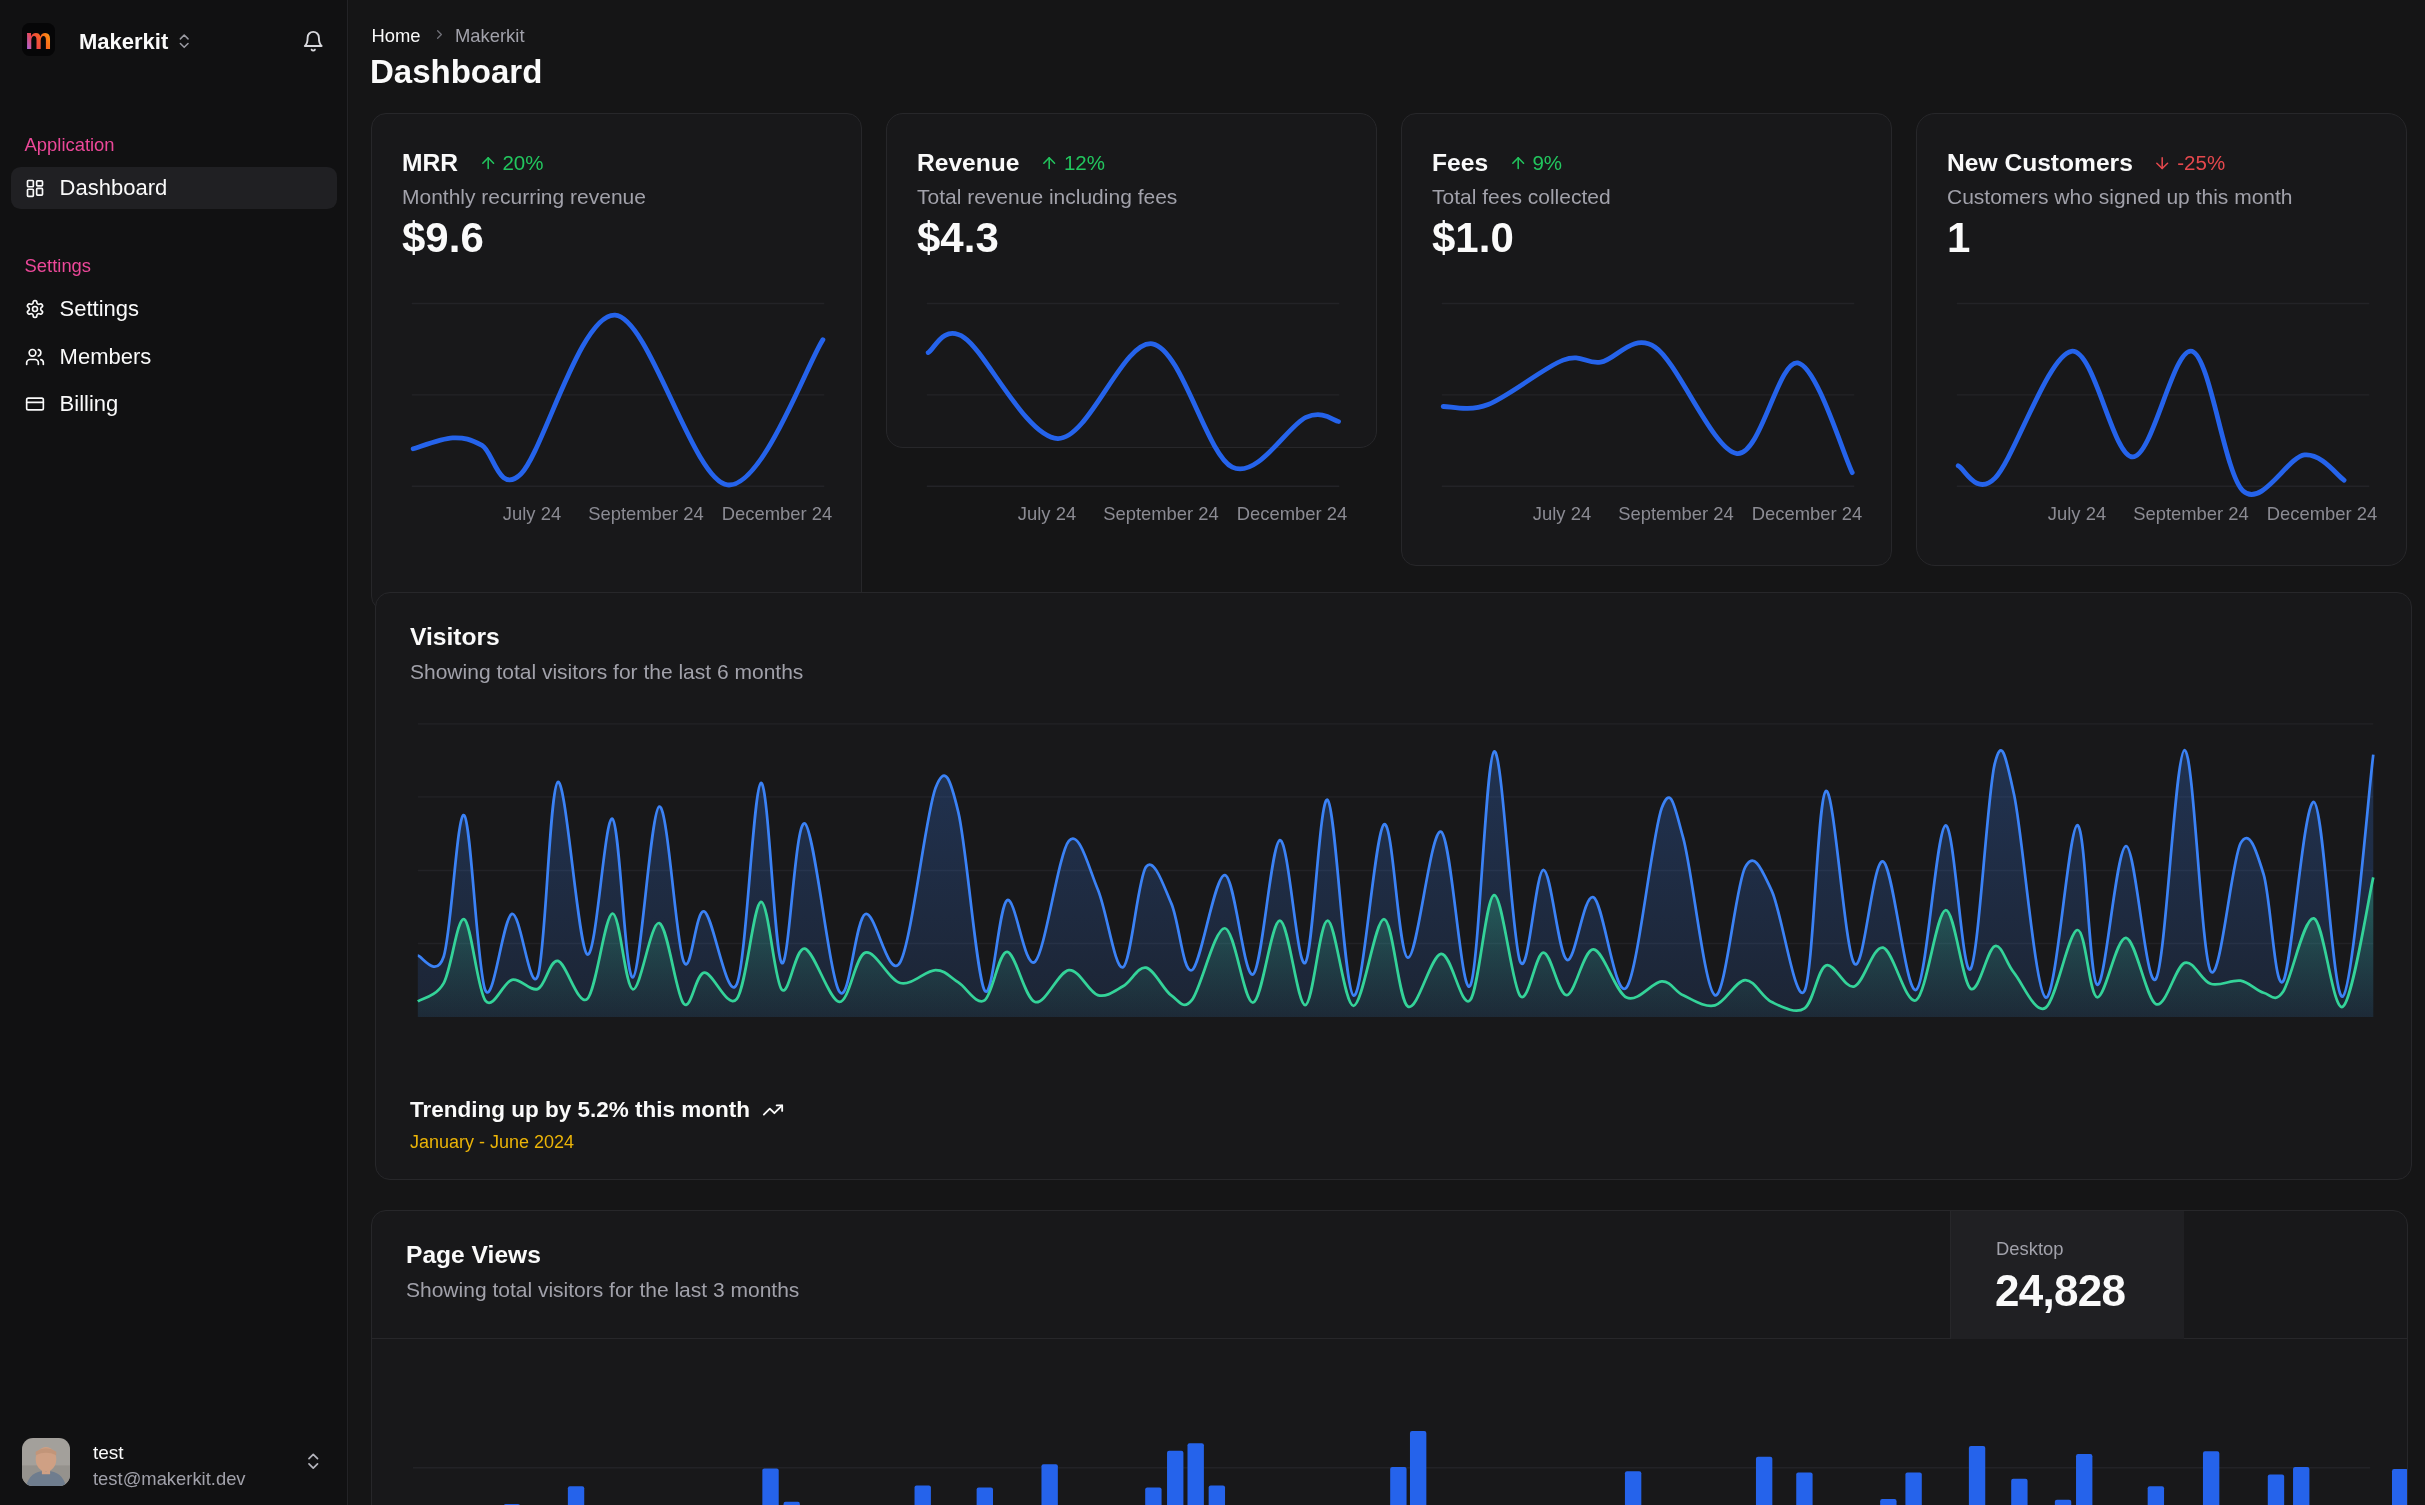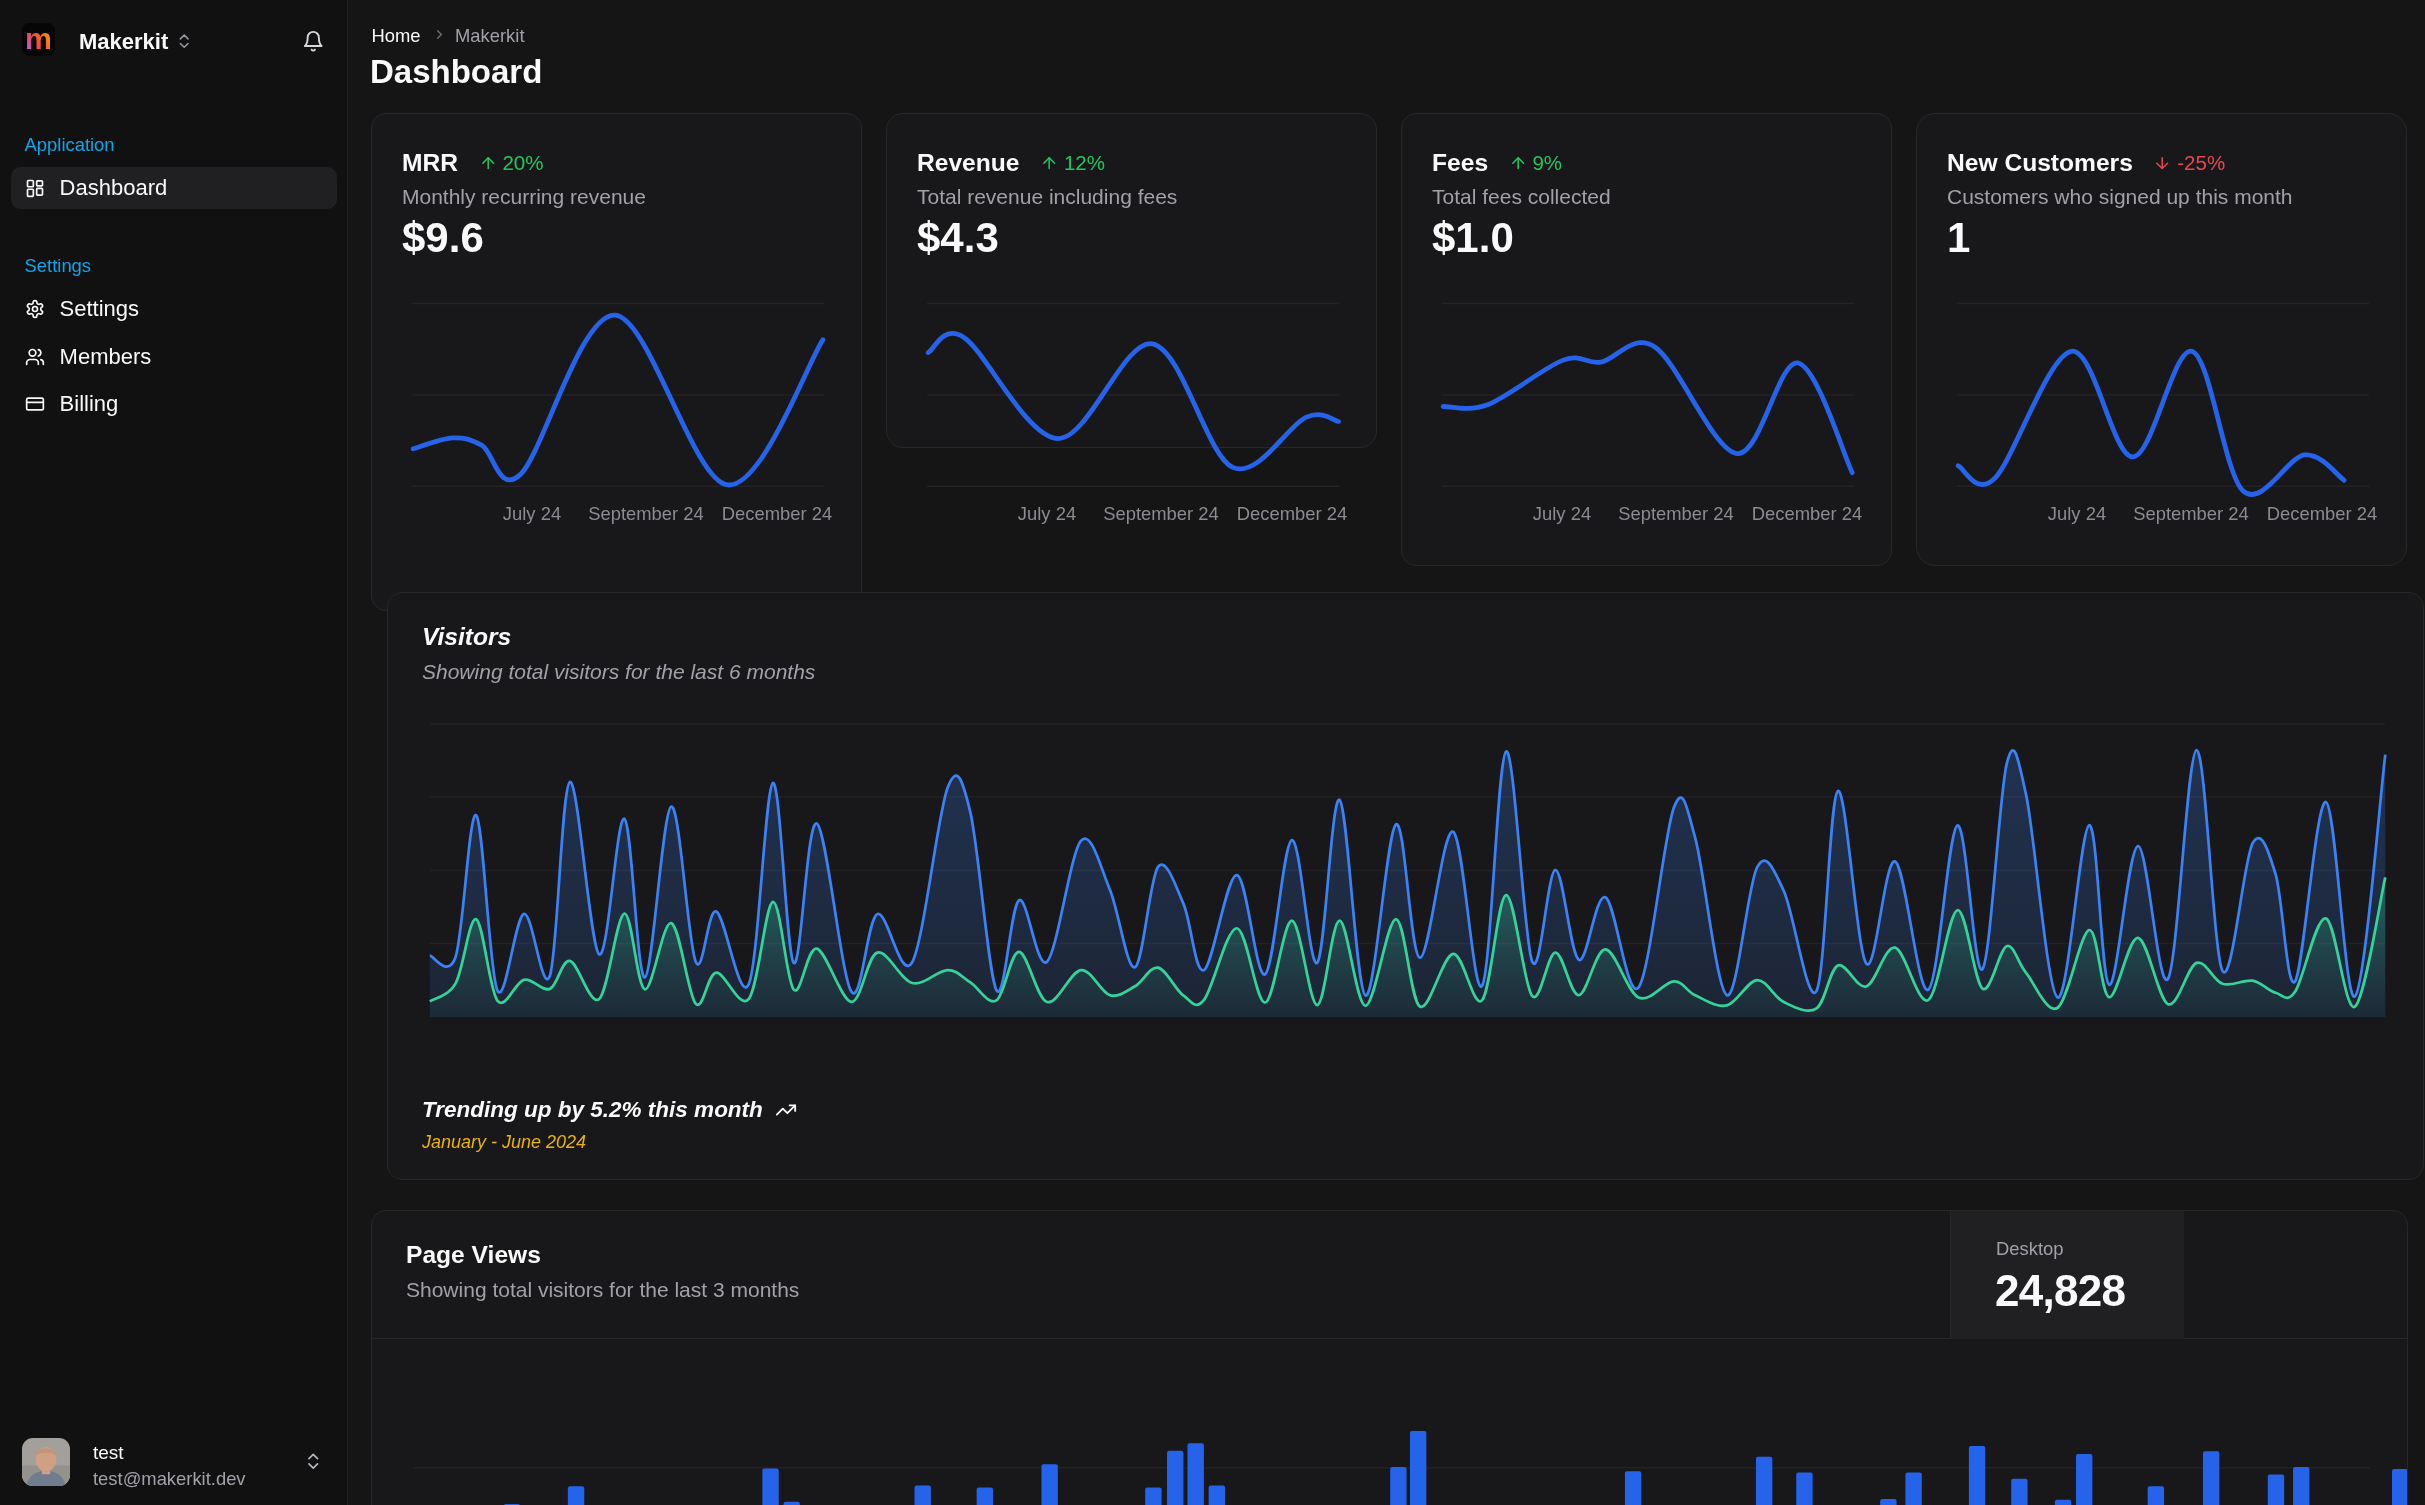--- a/index.html
+++ b/index.html
@@ -11,21 +11,21 @@
 #main { position:absolute; left:349px; top:0; width:2076px; height:1505px; background:#151516; }
 .card { position:absolute; background:#18181a; border:1.4px solid #27272a; border-radius:15px; }
 .ctitle { font-size:24.6px; font-weight:bold; color:#fafafa; }
 .csub { font-size:21px; color:#a1a1aa; }
 .cval { font-size:42px; font-weight:bold; color:#fafafa; }
 .badge { font-size:20.5px; font-weight:500; }
 .axis { font-size:18.4px; color:#8b8b93; position:absolute; }
 .navitem { position:absolute; left:11px; width:326px; height:42px; border-radius:9.6px;
   font-size:22px; color:#fafafa; display:flex; align-items:center; }
 .navitem svg { margin-left:13.6px; margin-right:15px; flex:none; }
-.seclabel { position:absolute; left:24.6px; font-size:18.4px; color:#0ea5e9; }
+.seclabel { position:absolute; left:24.6px; font-size:18.4px; color:#ec4899; }
 </style>
 </head>
 <body>
 <div id="sidebar">
 
   <svg class="abs" style="left:22px; top:23px;" width="33" height="33" viewBox="0 0 48 48">
     <defs>
         <linearGradient id="mg" x1="0" y1="0.8" x2="1" y2="0.2">
       <stop offset="0" stop-color="#a06cf8"></stop>
           <stop offset="0.35" stop-color="#ef4444"></stop>
@@ -199,21 +199,21 @@
       <line x1="2867" y1="444" x2="3472" y2="444" stroke="#232327" stroke-width="2"></line>
         <line x1="2867" y1="578" x2="3472" y2="578" stroke="#232327" stroke-width="2"></line>
         <line x1="2867" y1="712" x2="3472" y2="712" stroke="#232327" stroke-width="2"></line>
       <path d="M 2869.0 682.0 C 2878.0 685.0 2895.3 728.0 2923.0 700.0 C 2950.7 672.0 3001.3 519.2 3035.0 514.0 C 3068.7 508.8 3095.5 669.0 3125.0 669.0 C 3154.5 669.0 3185.0 505.7 3212.0 514.0 C 3239.0 522.3 3259.5 693.7 3287.0 719.0 C 3314.5 744.3 3352.3 668.7 3377.0 666.0 C 3401.7 663.3 3425.3 696.8 3435.0 703.0" stroke="#2563eb" stroke-width="7" stroke-linecap="round" stroke-linejoin="round"></path>
     </svg>
     <div class="axis" style="left:112px; top:389px; width:96px; text-align:center;">July 24</div>
       <div class="axis" style="left:199px; top:389px; width:150px; text-align:center;">September 24</div>
       <div class="axis" style="left:330px; top:389px; width:150px; text-align:center;">December 24</div>
   </div>
 
-  <div class="card" style="left:38px; top:592px; width:2037px; height:588px;font-style:italic;">
+  <div class="card" style="left:26px; top:592px; width:2037px; height:588px;">
     <div class="ctitle" style="position:absolute; left:34px; top:30px;">Visitors</div>
     <div class="csub" style="position:absolute; left:34px; top:67px;">Showing total visitors for the last 6 months</div>
     <svg style="position:absolute; left:0; top:0;" width="2035" height="585" viewBox="544 867 2982 858" fill="none">
       <defs>
         <linearGradient id="gfill" x1="0" y1="0" x2="0" y2="1">
           <stop offset="0" stop-color="#34d399" stop-opacity="0.34"></stop>
           <stop offset="1" stop-color="#2fa77c" stop-opacity="0.04"></stop>
         </linearGradient>
         <linearGradient id="bfill" x1="0" y1="0" x2="0" y2="1">
           <stop offset="0" stop-color="#3b82f6" stop-opacity="0.25"></stop>

